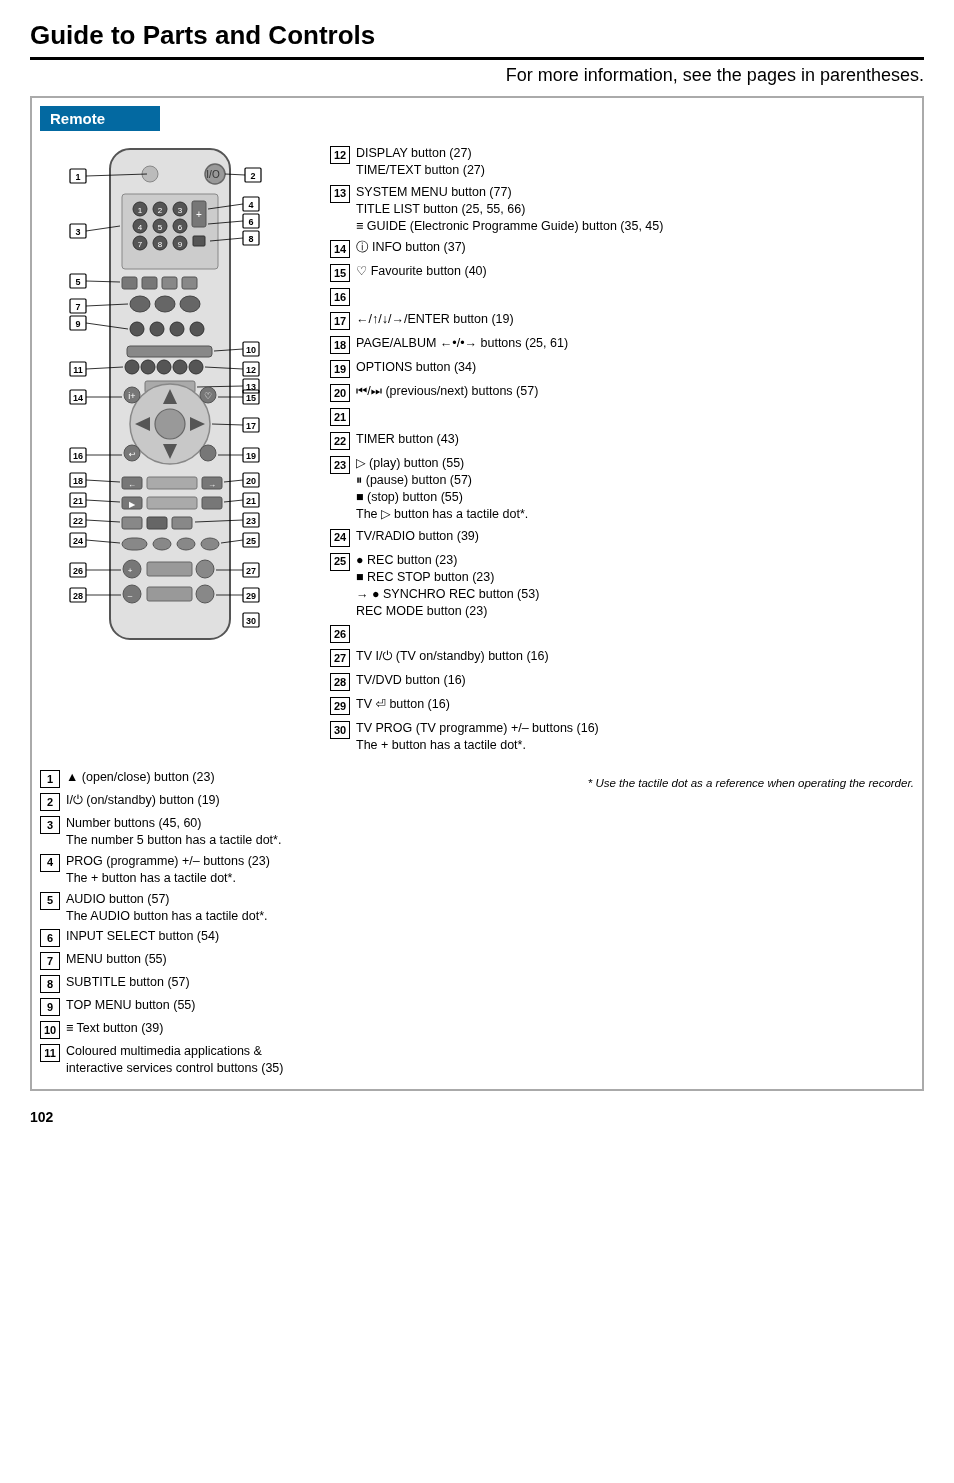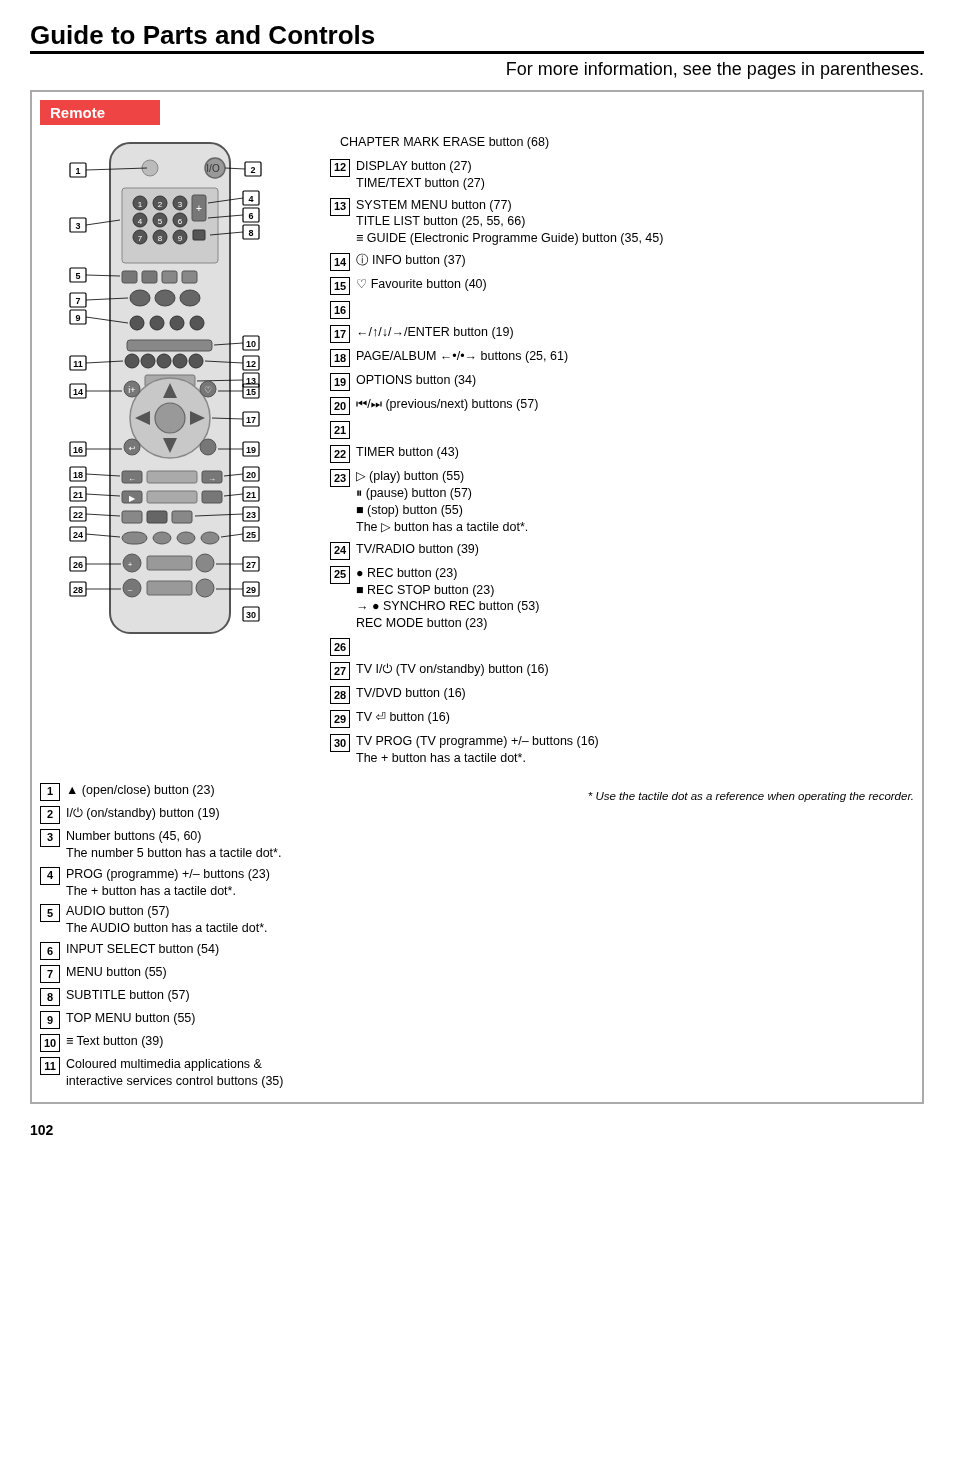--- a/index.html
+++ b/index.html
@@ -11,28 +11,29 @@
       width: 954px;
       min-height: 1483px;
       padding: 20px 30px;
     }
     h1 {
       font-size: 26px;
       font-weight: 900;
       font-family: Arial Black, Arial, sans-serif;
       margin-bottom: 5px;
       border-bottom: 3px solid #000;
+      padding-bottom: 6px;
     }
     .subtitle {
       font-size: 18px;
       margin-bottom: 10px;
       text-align: right;
     }
     .section-header {
-      background: #ef4444;
+      background: #0369a1;
       color: #fff;
       font-weight: bold;
       font-size: 15px;
       padding: 4px 10px;
       margin-bottom: 8px;
       display: inline-block;
       min-width: 120px;
     }
     .remote-section {
       border: 2px solid #aaa;
@@ -350,21 +351,20 @@
       </svg>
 
       
       <div class="below-remote">
       </div>
     </div>
 
     <div class="labels-col">
 
       <div class="chapter-mark-text">
-        <div>CHAPTER MARK ERASE button (68)</div>
       </div>
 
       <div class="right-col-items" id="right-items-container">
       <div class="item">
             <span class="item-num">12</span>
             <span class="item-text">DISPLAY button (27)<br>TIME/TEXT button (27)</span>
           </div>
           <div class="item">
             <span class="item-num">13</span>
             <span class="item-text">SYSTEM MENU button (77)<br>TITLE LIST button (25, 55, 66)<br>≡ GUIDE (Electronic Programme Guide) button (35, 45)</span>

